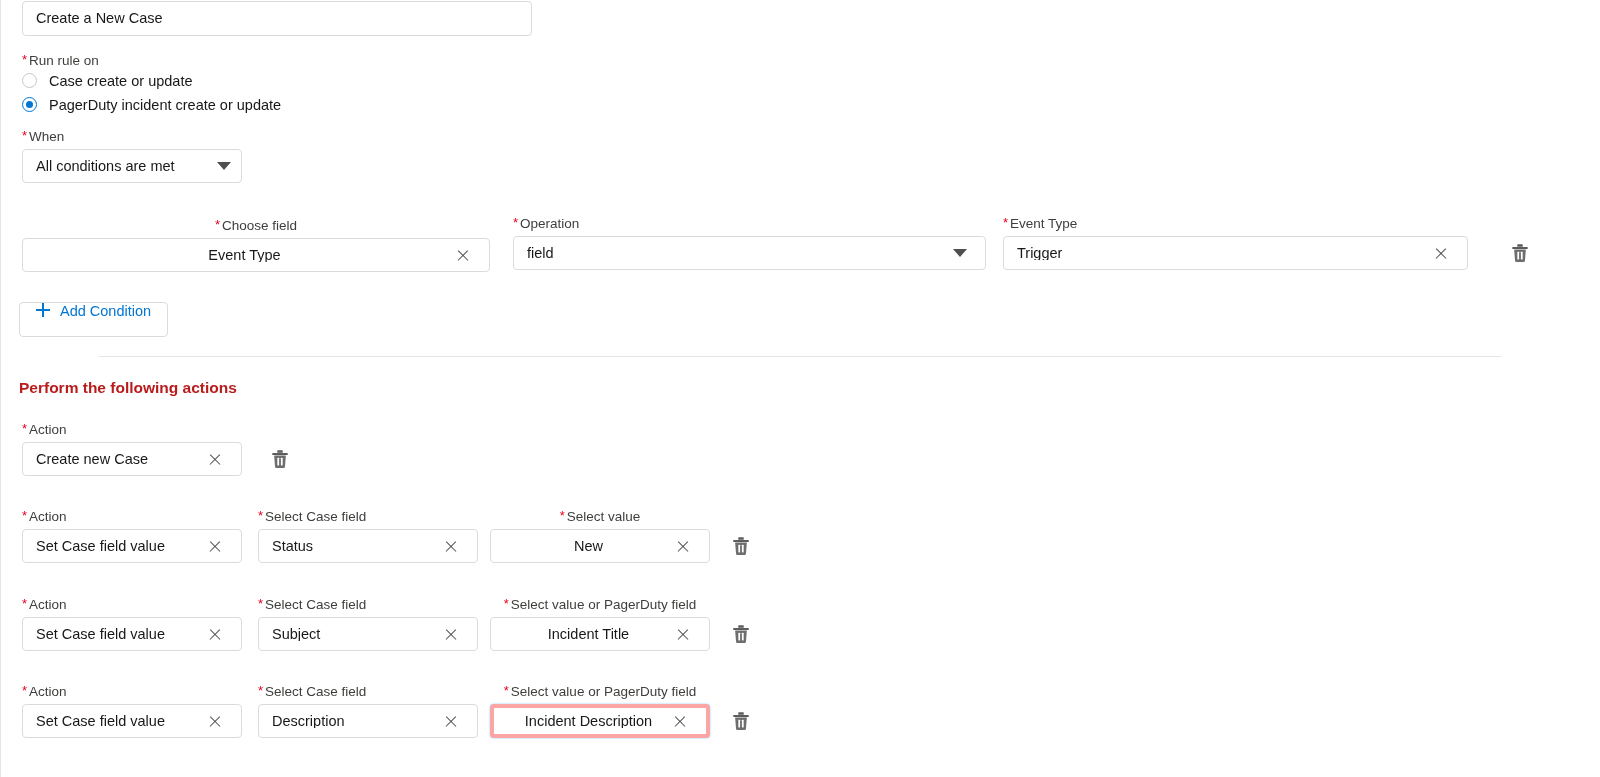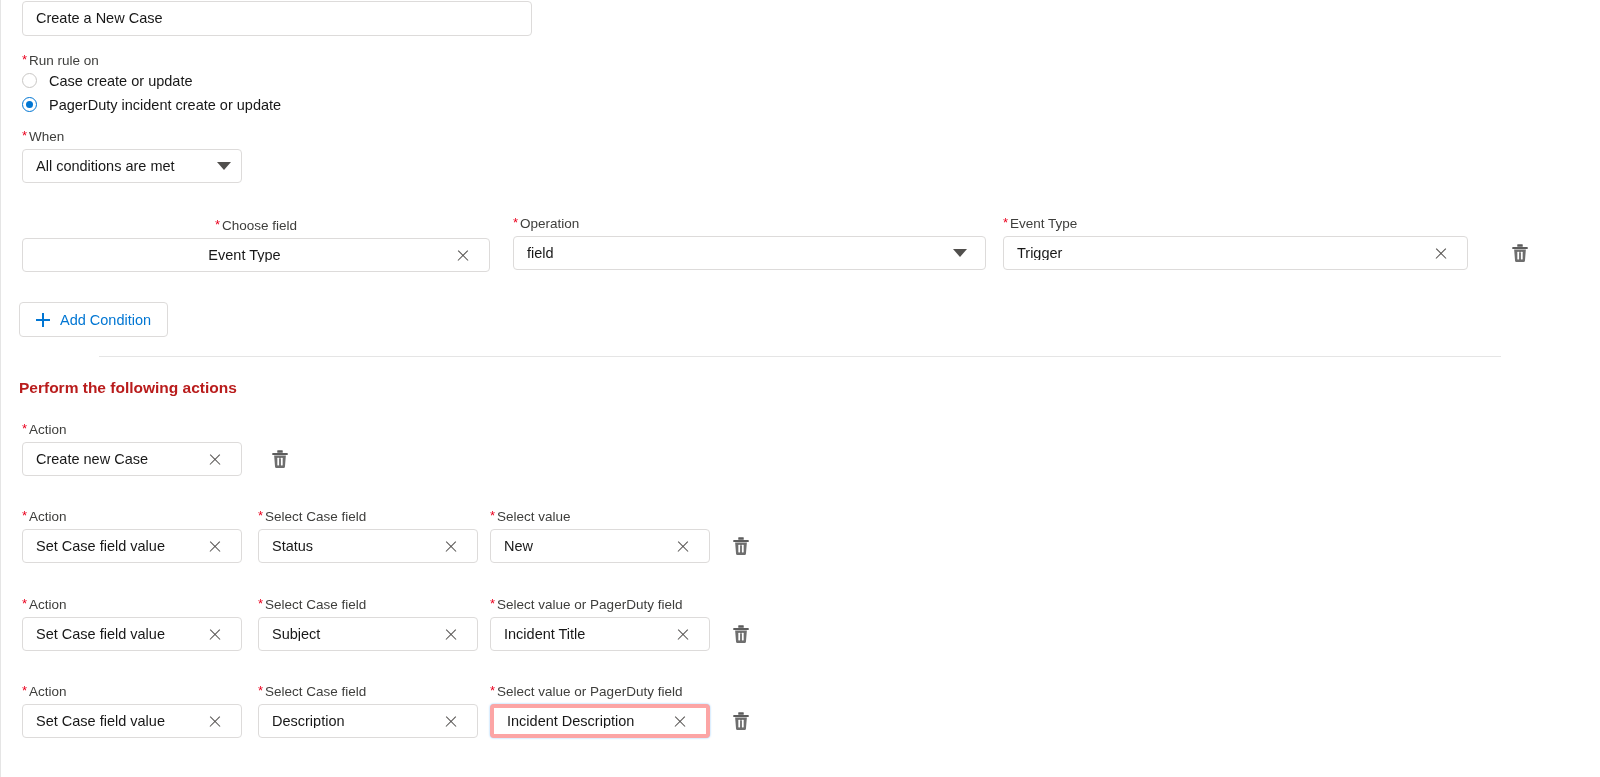--- a/index.html
+++ b/index.html
@@ -156,21 +156,21 @@
 
   
   #add-condition {
     left: 18px; top: 302px;
     height: 35px;
     box-sizing: border-box;
     border: 1px solid #dddbda;
     border-radius: 4px;
     background: #fff;
     display: flex;
-    align-items: center;
+    align-items: flex-start;
     padding: 0 16px;
     cursor: pointer;
   }
   .plus {
     position: relative;
     width: 14px; height: 14px;
     flex: 0 0 14px;
     margin-right: 10px;
   }
   .plus::before, .plus::after {
@@ -199,21 +199,21 @@
 
   
   .action-row { left: 0; width: 1600px; height: 56px; }
   #action-row-0 { top: 422px; }
   #action-row-1 { top: 509px; }
   #action-row-2 { top: 597px; }
   #action-row-3 { top: 684px; }
 
   .col-action { position: absolute; left: 21px; top: 0; width: 220px; }
   .col-field  { position: absolute; left: 257px; top: 0; width: 220px; }
-  .col-value  { position: absolute; left: 489px; top: 0; width: 220px; }
+  .col-value  { position: absolute; left: 489px; top: 0; width: 220px; text-align: center; }
   .col-del    { position: absolute; top: 26px; }
   .del-a { left: 268px; }
   .del-b { left: 729px; }
 </style>
 </head>
 <body>
 
 <div class="page">
 
   <div class="abs" id="rule-name">

